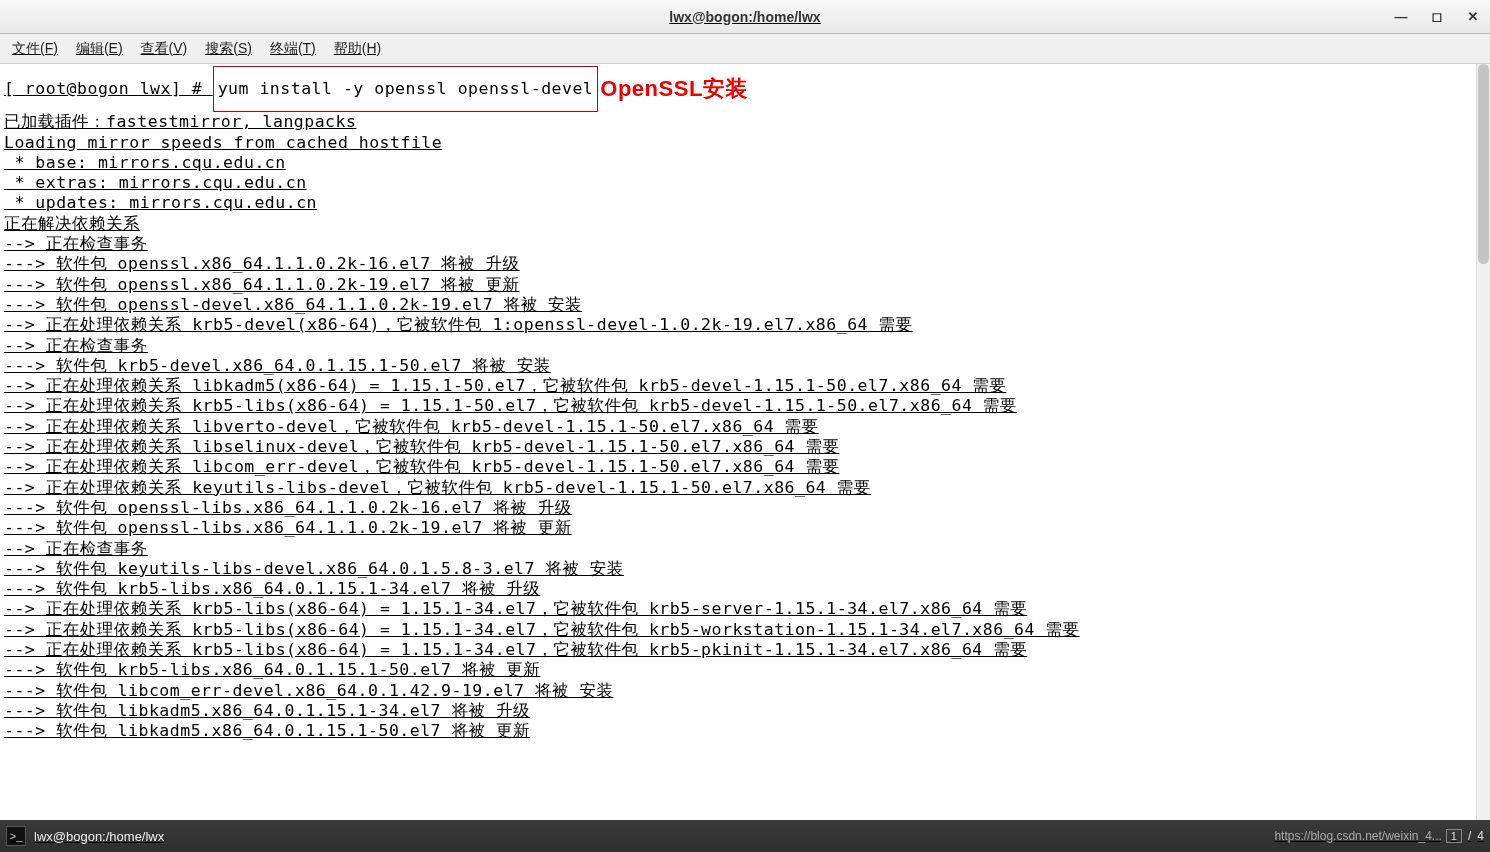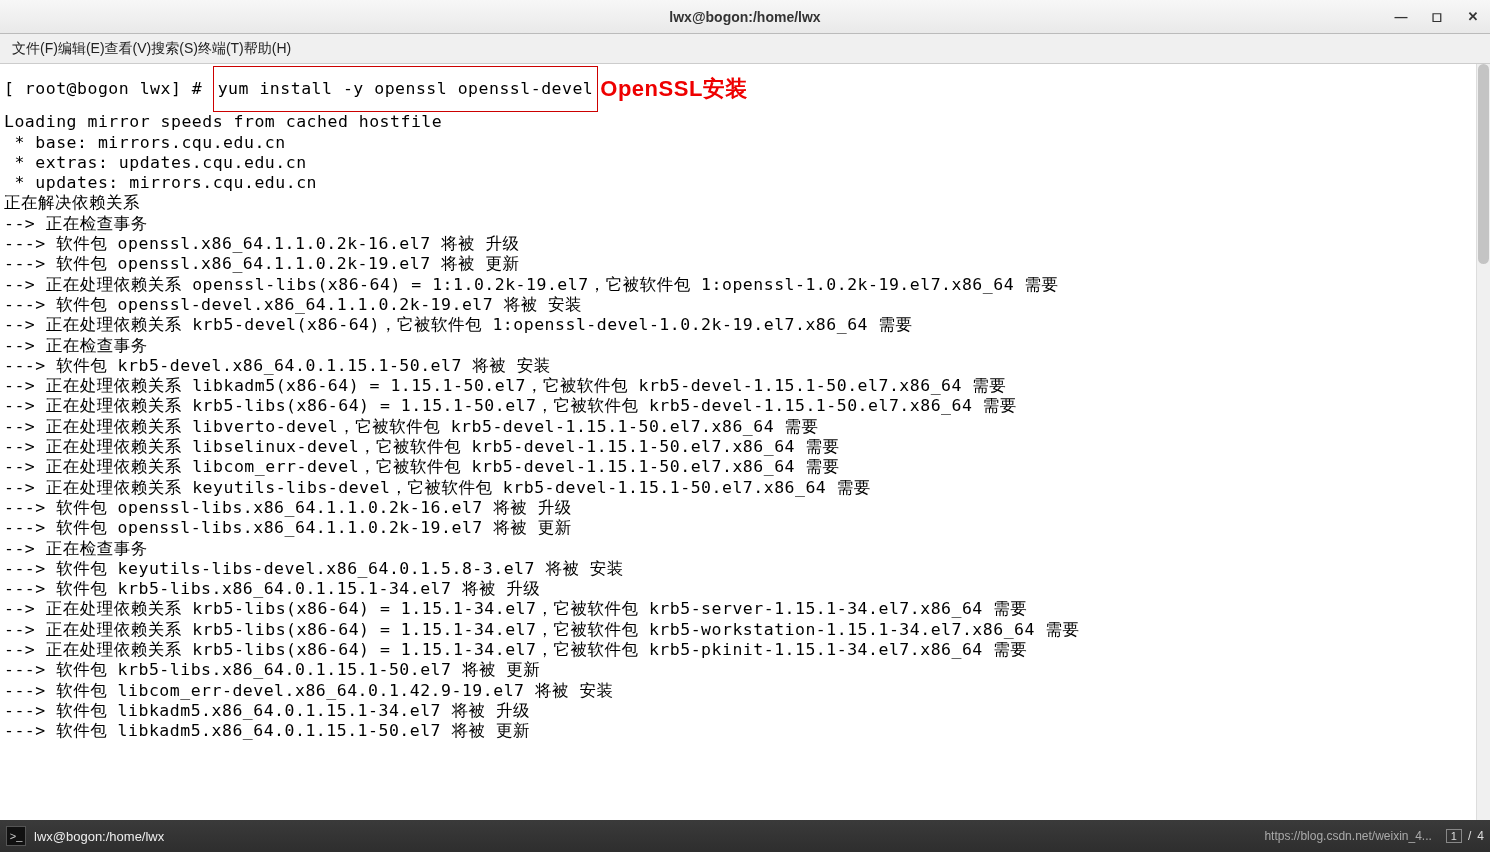--- a/index.html
+++ b/index.html
@@ -1,35 +1,35 @@
 <!DOCTYPE html>
 <html><head>
 <meta charset="utf-8">
 <style>
   * { margin: 0; padding: 0; box-sizing: border-box; }
   html, body { width: 1490px; height: 852px; overflow: hidden; font-family: sans-serif; background: #fff; }
-  .window { width: 100%; height: 100%; display: flex; flex-direction: column; background: #fff; }
+  .window { width: 100%; height: 100%; display: flex; flex-direction: column; background: #fff; text-decoration: underline; }
   .titlebar { height: 34px; background: linear-gradient(to bottom, #f7f7f7, #e9e9e9); border-bottom: 1px solid #bbb; display: flex; align-items: center; justify-content: center; position: relative; }
   .titlebar-title { font-size: 14px; font-weight: bold; color: #333; }
   .titlebar-controls { position: absolute; right: 8px; top: 0; height: 100%; display: flex; align-items: center; gap: 18px; }
   .titlebar-btn { width: 18px; height: 18px; display: flex; align-items: center; justify-content: center; font-size: 13px; color: #333; cursor: pointer; font-weight: bold; }
-  .menubar { height: 30px; background: #f0f0f0; border-bottom: 1px solid #ccc; display: flex; align-items: center; padding: 0 12px; font-size: 14px; color: #222; }
+  .menubar { height: 30px; background: #f0f0f0; border-bottom: 1px solid #ccc; display: flex; align-items: center; padding: 0 12px; gap: 18px; font-size: 14px; color: #222; }
   .menu-item { cursor: pointer; }
   .terminal { flex: 1; background: #fff; font-family: "DejaVu Sans Mono", "Liberation Mono", monospace; font-size: 16.5px; line-height: 20.3px; color: #000; letter-spacing: 0.5px; padding: 2px 4px; position: relative; overflow: hidden; }
   .prompt-line { white-space: pre; }
   .boxed-cmd { border: 1.5px solid #c00; padding: 12px 4px; display: inline-block; }
   .annotation { color: #e00; font-size: 22px; font-weight: 600; font-family: "Microsoft YaHei", sans-serif; display: inline-block; margin-left: 2px; vertical-align: middle; text-align: center; }
   .out-line { white-space: pre; }
   .scrollbar-track { position: absolute; right: 0; top: 0; bottom: 0; width: 14px; background: #f0f0f0; border-left: 1px solid #ddd; }
   .scrollbar-thumb { position: absolute; top: 0; left: 1px; right: 1px; height: 200px; background: #c4c4c4; border-radius: 6px; }
   .taskbar { height: 32px; background: linear-gradient(to bottom, #3a3a3a, #2e2e2e); display: flex; align-items: center; padding: 0 6px; color: #ddd; font-size: 13px; justify-content: space-between; }
   .taskbar-left { display: flex; align-items: center; gap: 8px; }
   .taskbar-app-icon { width: 20px; height: 20px; background: #111; border: 1px solid #555; display: flex; align-items: center; justify-content: center; color: #ccc; font-size: 11px; }
   .taskbar-app { color: #eee; }
-  .taskbar-right { display: flex; align-items: center; gap: 14px; color: #aaa; font-size: 12px; }
+  .taskbar-right { display: flex; align-items: center; gap: 4px; color: #aaa; font-size: 12px; }
   .workspace-ind { display: flex; align-items: center; gap: 6px; color: #ddd; }
   .ws-box { border: 1px solid #888; padding: 0 4px; font-size: 11px; }
 </style>
 </head>
 <body>
 
 <div class="window">
 
   <div class="titlebar">
     <span class="titlebar-title">lwx@bogon:/home/lwx</span>
@@ -45,29 +45,29 @@
     <span class="menu-item">编辑(E)</span>
     <span class="menu-item">查看(V)</span>
     <span class="menu-item">搜索(S)</span>
     <span class="menu-item">终端(T)</span>
     <span class="menu-item">帮助(H)</span>
   </div>
 
   <div class="terminal">
     <div class="prompt-line"><span>[ root@bogon lwx] # </span><span class="boxed-cmd">yum install -y openssl openssl-devel</span><span class="annotation">OpenSSL安装</span></div>
     <div id="output-lines">
+        <div class="out-line">已加载插件：fastestmirror, langpacks</div>
         <div class="out-line">Loading mirror speeds from cached hostfile</div>
         <div class="out-line"> * base: mirrors.cqu.edu.cn</div>
-        <div class="out-line"> * extras: updates.cqu.edu.cn</div>
+        <div class="out-line"> * extras: mirrors.cqu.edu.cn</div>
         <div class="out-line"> * updates: mirrors.cqu.edu.cn</div>
         <div class="out-line">正在解决依赖关系</div>
         <div class="out-line">--&gt; 正在检查事务</div>
         <div class="out-line">---&gt; 软件包 openssl.x86_64.1.1.0.2k-16.el7 将被 升级</div>
         <div class="out-line">---&gt; 软件包 openssl.x86_64.1.1.0.2k-19.el7 将被 更新</div>
-        <div class="out-line">--&gt; 正在处理依赖关系 openssl-libs(x86-64) = 1:1.0.2k-19.el7，它被软件包 1:openssl-1.0.2k-19.el7.x86_64 需要</div>
         <div class="out-line">---&gt; 软件包 openssl-devel.x86_64.1.1.0.2k-19.el7 将被 安装</div>
         <div class="out-line">--&gt; 正在处理依赖关系 krb5-devel(x86-64)，它被软件包 1:openssl-devel-1.0.2k-19.el7.x86_64 需要</div>
         <div class="out-line">--&gt; 正在检查事务</div>
         <div class="out-line">---&gt; 软件包 krb5-devel.x86_64.0.1.15.1-50.el7 将被 安装</div>
         <div class="out-line">--&gt; 正在处理依赖关系 libkadm5(x86-64) = 1.15.1-50.el7，它被软件包 krb5-devel-1.15.1-50.el7.x86_64 需要</div>
         <div class="out-line">--&gt; 正在处理依赖关系 krb5-libs(x86-64) = 1.15.1-50.el7，它被软件包 krb5-devel-1.15.1-50.el7.x86_64 需要</div>
         <div class="out-line">--&gt; 正在处理依赖关系 libverto-devel，它被软件包 krb5-devel-1.15.1-50.el7.x86_64 需要</div>
         <div class="out-line">--&gt; 正在处理依赖关系 libselinux-devel，它被软件包 krb5-devel-1.15.1-50.el7.x86_64 需要</div>
         <div class="out-line">--&gt; 正在处理依赖关系 libcom_err-devel，它被软件包 krb5-devel-1.15.1-50.el7.x86_64 需要</div>
         <div class="out-line">--&gt; 正在处理依赖关系 keyutils-libs-devel，它被软件包 krb5-devel-1.15.1-50.el7.x86_64 需要</div>

